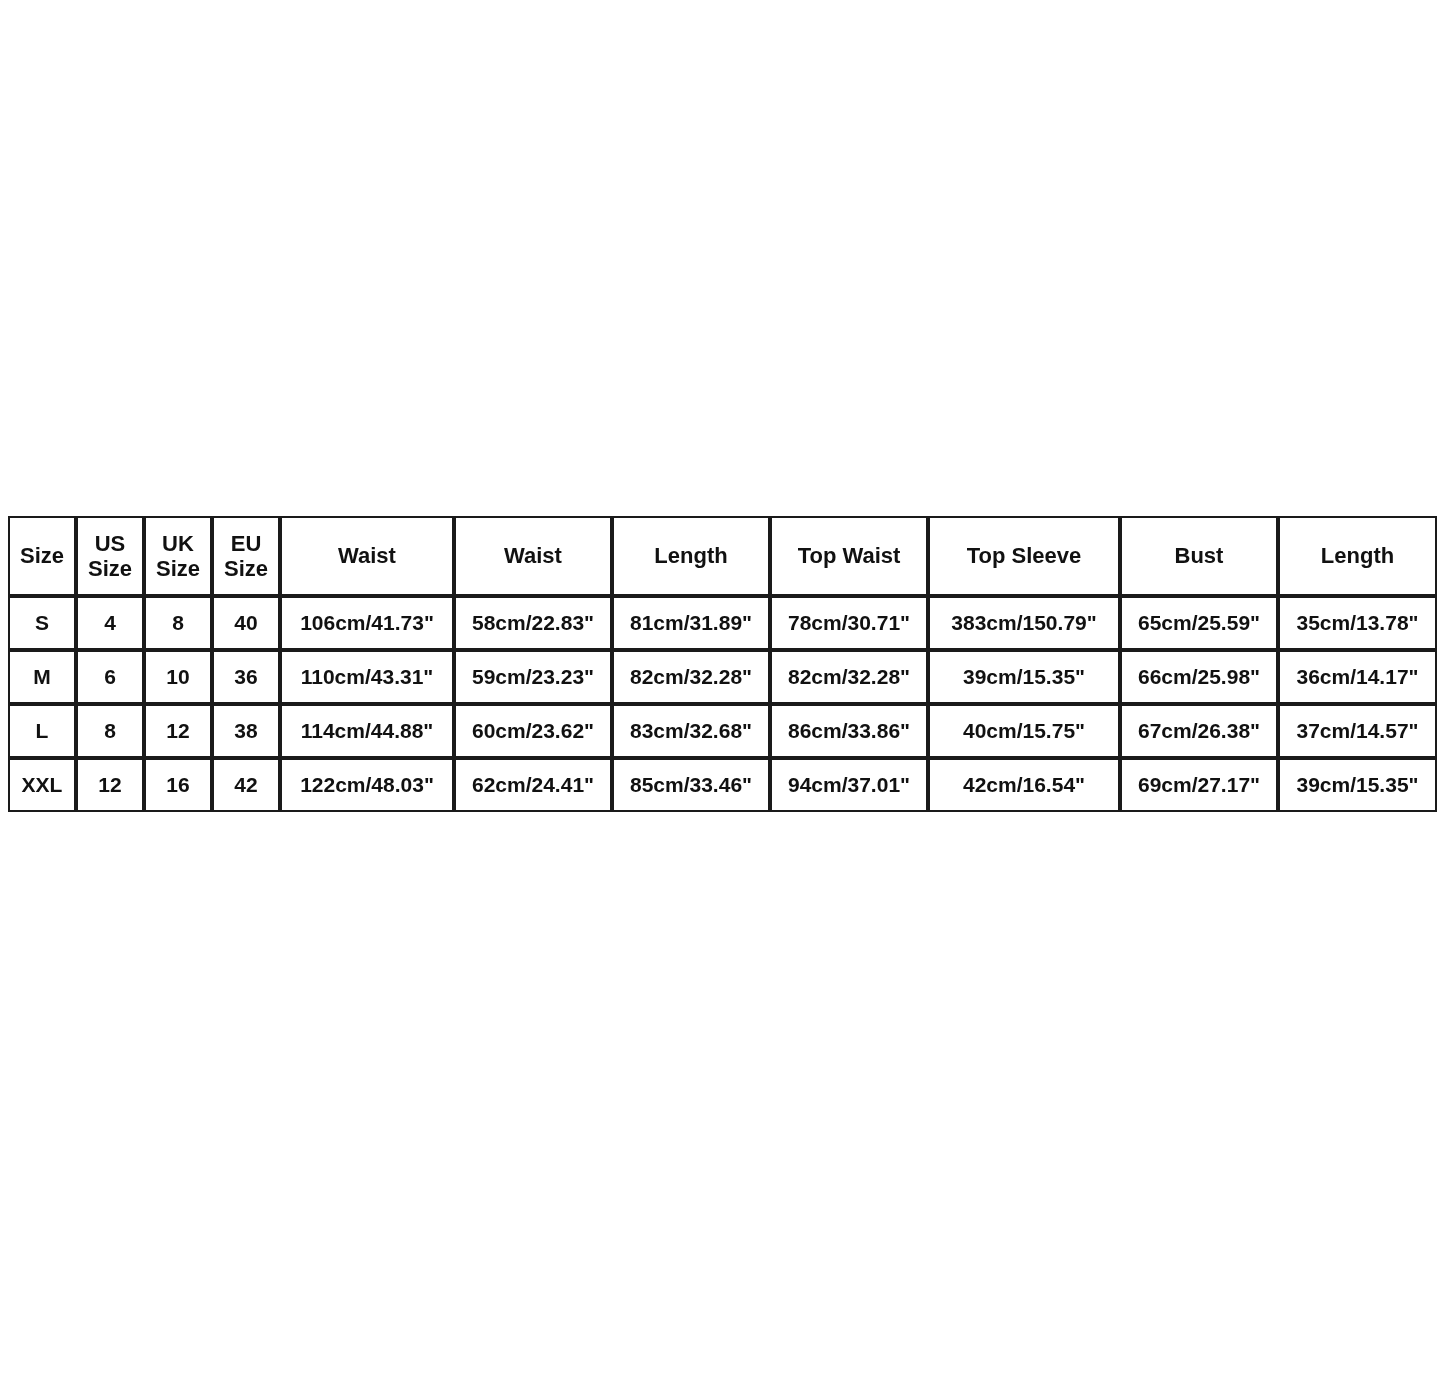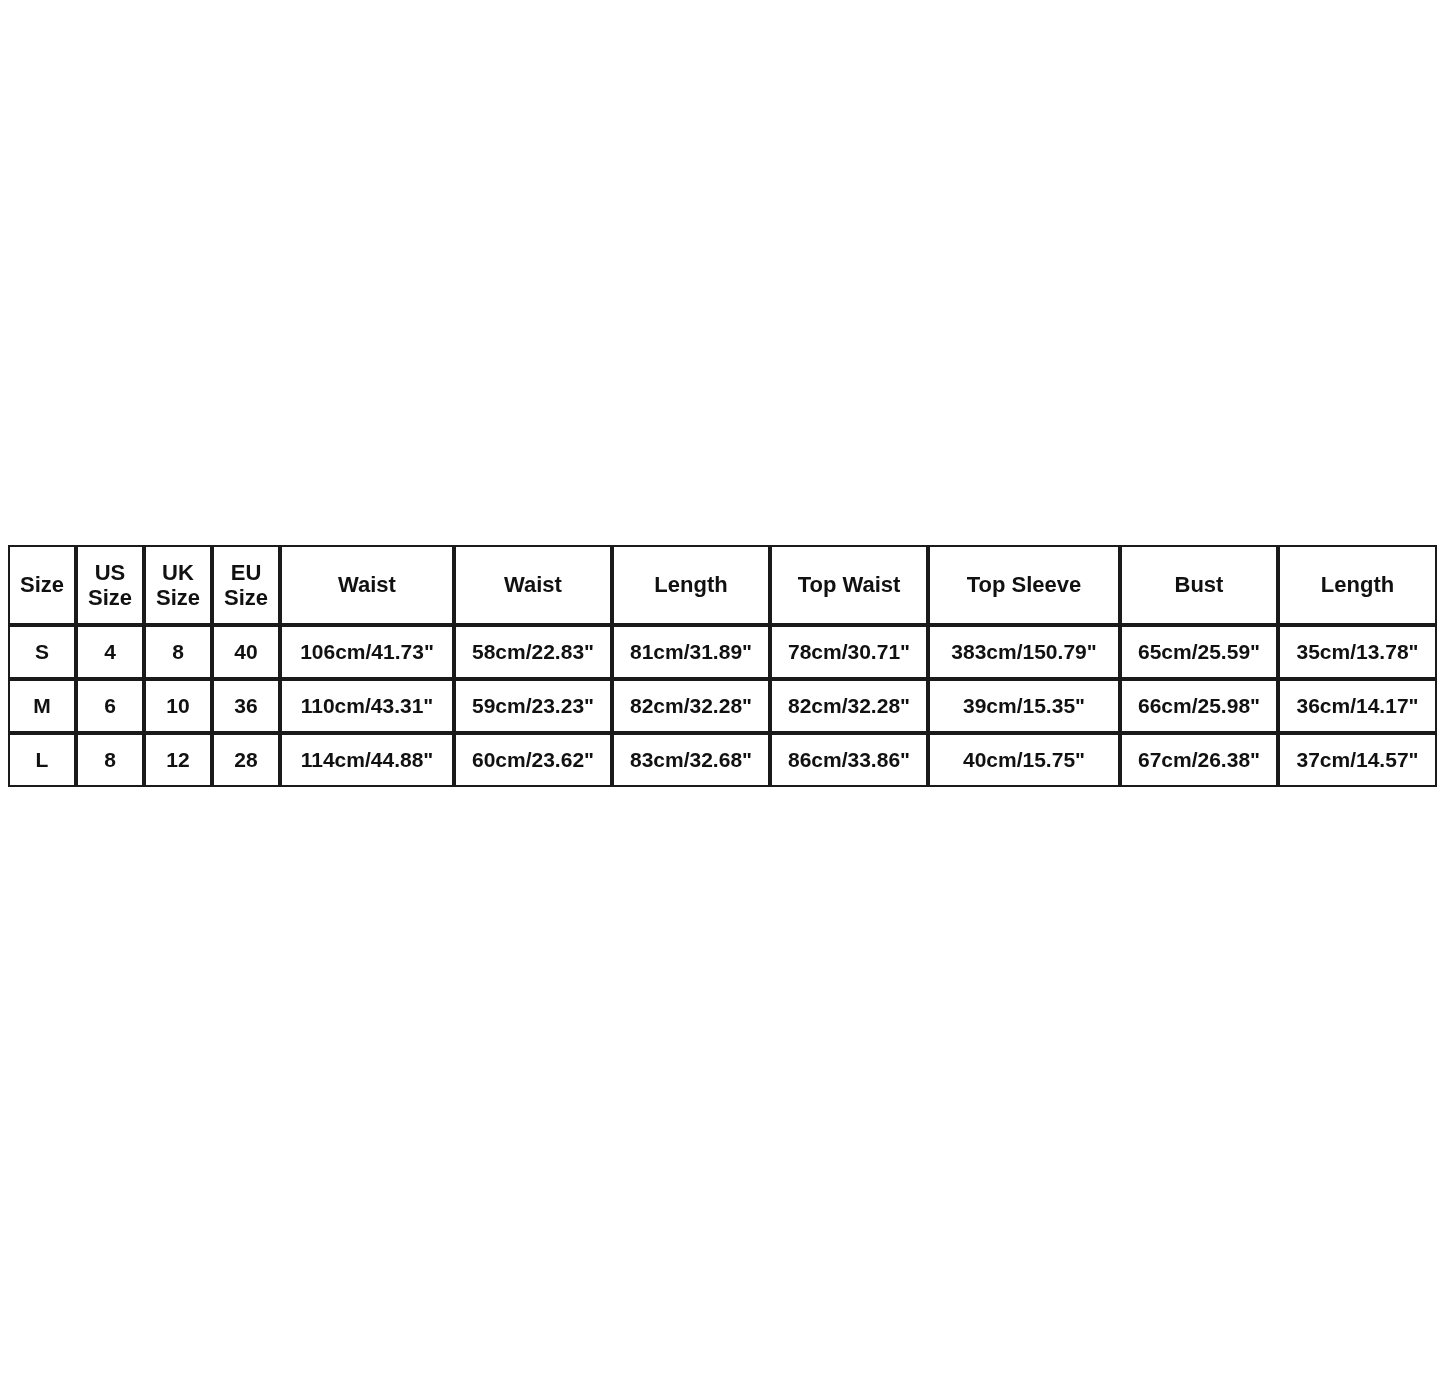--- a/index.html
+++ b/index.html
@@ -26,21 +26,20 @@
     left: 8px;
     top: 516px;
     width: 1429px;
   }
   table.size-chart {
     border-collapse: separate;
     border-spacing: 0;
     width: 1429px;
     table-layout: fixed;
     background: #ffffff;
-    margin-top: 29px;
   }
   table.size-chart td,
   table.size-chart th {
     border: 2px solid #1a1a1a;
     text-align: center;
     vertical-align: middle;
     font-weight: bold;
     color: #111111;
     font-size: 21px;
     padding: 0;
@@ -153,25 +152,38 @@
           <td>82cm/32.28"</td>
           <td>82cm/32.28"</td>
           <td>39cm/15.35"</td>
           <td>66cm/25.98"</td>
           <td>36cm/14.17"</td>
         </tr>
         <tr>
           <td>L</td>
           <td>8</td>
           <td>12</td>
-          <td>28</td>
+          <td>38</td>
           <td>114cm/44.88"</td>
           <td>60cm/23.62"</td>
           <td>83cm/32.68"</td>
           <td>86cm/33.86"</td>
           <td>40cm/15.75"</td>
           <td>67cm/26.38"</td>
           <td>37cm/14.57"</td>
         </tr>
+        <tr>
+          <td>XXL</td>
+          <td>12</td>
+          <td>16</td>
+          <td>42</td>
+          <td>122cm/48.03"</td>
+          <td>62cm/24.41"</td>
+          <td>85cm/33.46"</td>
+          <td>94cm/37.01"</td>
+          <td>42cm/16.54"</td>
+          <td>69cm/27.17"</td>
+          <td>39cm/15.35"</td>
+        </tr>
       </tbody>
     </table>
   </div>
 </div>
 
 </body></html>

